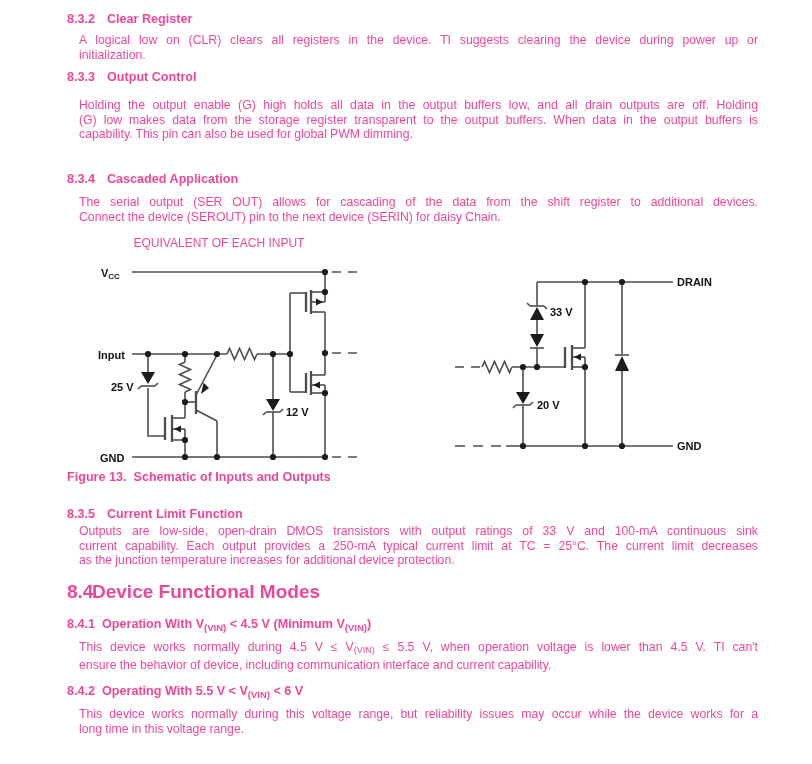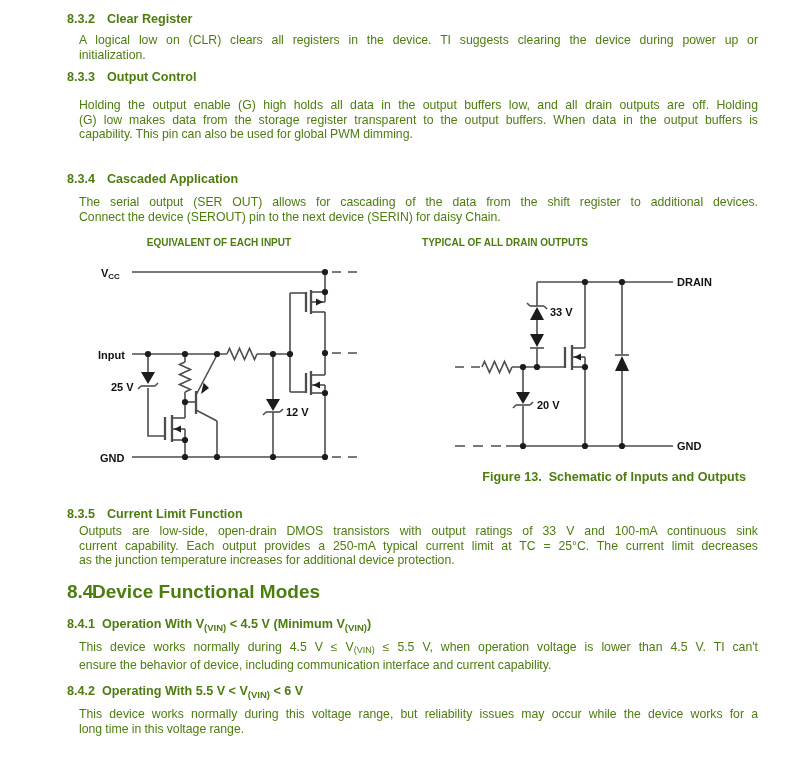--- a/index.html
+++ b/index.html
@@ -1,39 +1,39 @@
 <!DOCTYPE html>
 <html><head>
 <meta charset="utf-8">
 <style>
   html,body { margin:0; padding:0; background:#fff; }
   .page {
     position:relative; width:812px; height:764px; background:#ffffff;
-    font-family:"Liberation Sans", sans-serif; color:#4d7c0f; overflow:hidden;
+    font-family:"Liberation Sans", sans-serif; color:#ec4899; overflow:hidden;
   }
   .abs { position:absolute; }
   .h3 {
     left:67px; width:679px; font-weight:bold; font-size:12.6px; line-height:14px;
     white-space:nowrap;
   }
   .h2big { font-size:19px; line-height:16px; }
   .hnum40 { display:inline-block; width:40px; }
   .hnum35 { display:inline-block; width:35px; }
   .hnum25 { display:inline-block; width:25px; }
   .para {
     left:67px; width:679px; font-size:12.25px; line-height:14.5px;
     word-spacing:-0.2px;
     margin-left:12px;
   }
   .pline { text-align:justify; text-align-last:justify; }
   .pline.last { text-align-last:auto; }
   .sub { font-size:9px; vertical-align:-2px; }
   .hsub { font-size:9.5px; vertical-align:-2.5px; font-weight:bold; }
-  .fighdr { font-weight:bold; font-size:10px; text-align:center; width:300px; line-height:12px; }
-  .caption { left:67px; width:679px; text-align:right; font-weight:bold; font-size:12.6px; line-height:14px; }
+  .fighdr { font-weight:normal; font-size:12px; text-align:center; width:300px; line-height:12px; }
+  .caption { left:67px; width:679px; text-align:left; font-weight:bold; font-size:12.6px; line-height:14px; }
   
   .w  { stroke:#4d4d4d; stroke-width:1.6; fill:none; stroke-linecap:butt; }
   .b  { stroke:#4d4d4d; stroke-width:2.3; fill:none; }
   .dash2 { stroke-dasharray:9 7; }
   .dash3 { stroke-dasharray:10 8; }
   .dot { fill:#1c1c1c; stroke:none; }
   .blk { fill:#1c1c1c; stroke:none; }
   .slabel { font-family:"Liberation Sans", sans-serif; font-size:11px; font-weight:bold; fill:#111; }
   .slabel-sm { font-size:8px; }
 </style>
@@ -61,21 +61,20 @@
 
   <div class="abs h3" style="top:172px">
     <span class="hnum40">8.3.4</span><span>Cascaded Application</span>
   </div>
   <div class="abs para" style="top:195px">
     <div class="pline">The serial output (SER OUT) allows for cascading of the data from the shift register to additional devices.</div>
     <div class="pline last">Connect the device (SEROUT) pin to the next device (SERIN) for daisy Chain.</div>
   </div>
 
   <div class="abs fighdr" style="left:69px; top:237px">EQUIVALENT OF EACH INPUT</div>
-  <div class="abs fighdr" style="left:355px; top:237px">TYPICAL OF ALL DRAIN OUTPUTS</div>
 
   <svg class="abs" style="left:0; top:250px" width="812" height="220" viewBox="0 250 812 220">
 
     <g>
       <g>
         <path class="w" d="M132,272 H325"></path>
         <path class="w dash2" d="M332,272 h29"></path>
         <path class="w" d="M132,354 H227"></path>
         <path class="w" d="M257,354 H290"></path>
         <path class="w" d="M132,457 H325"></path>

